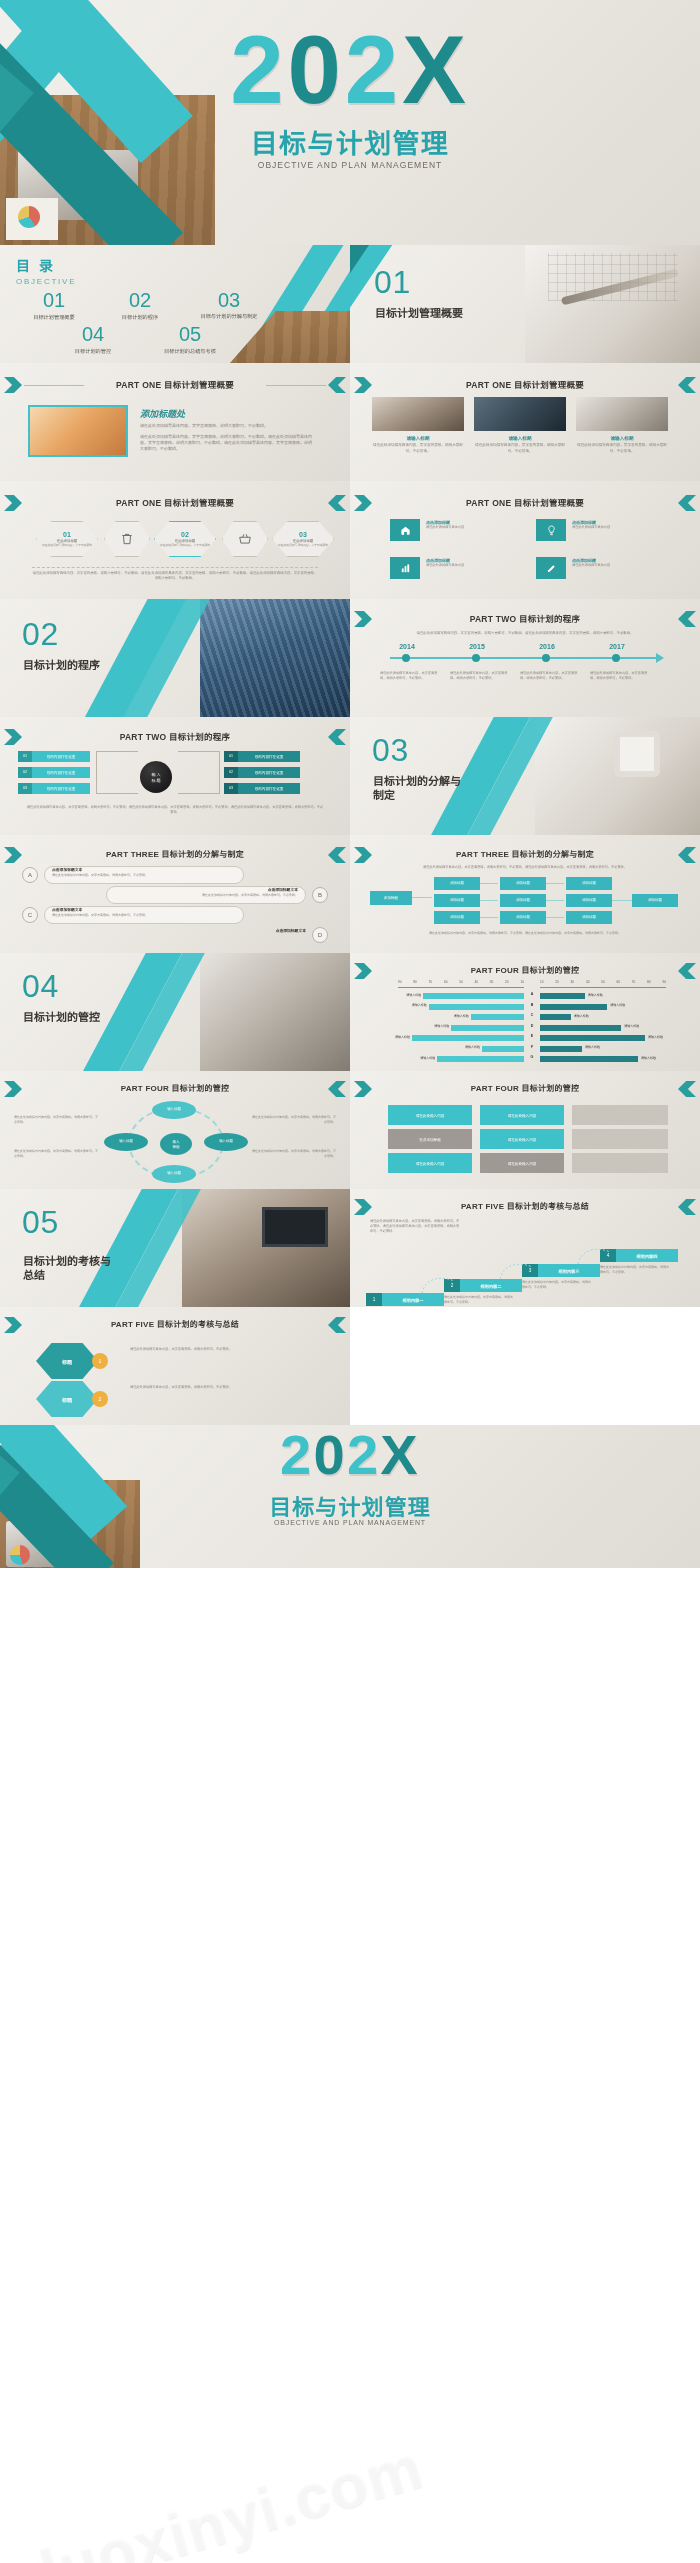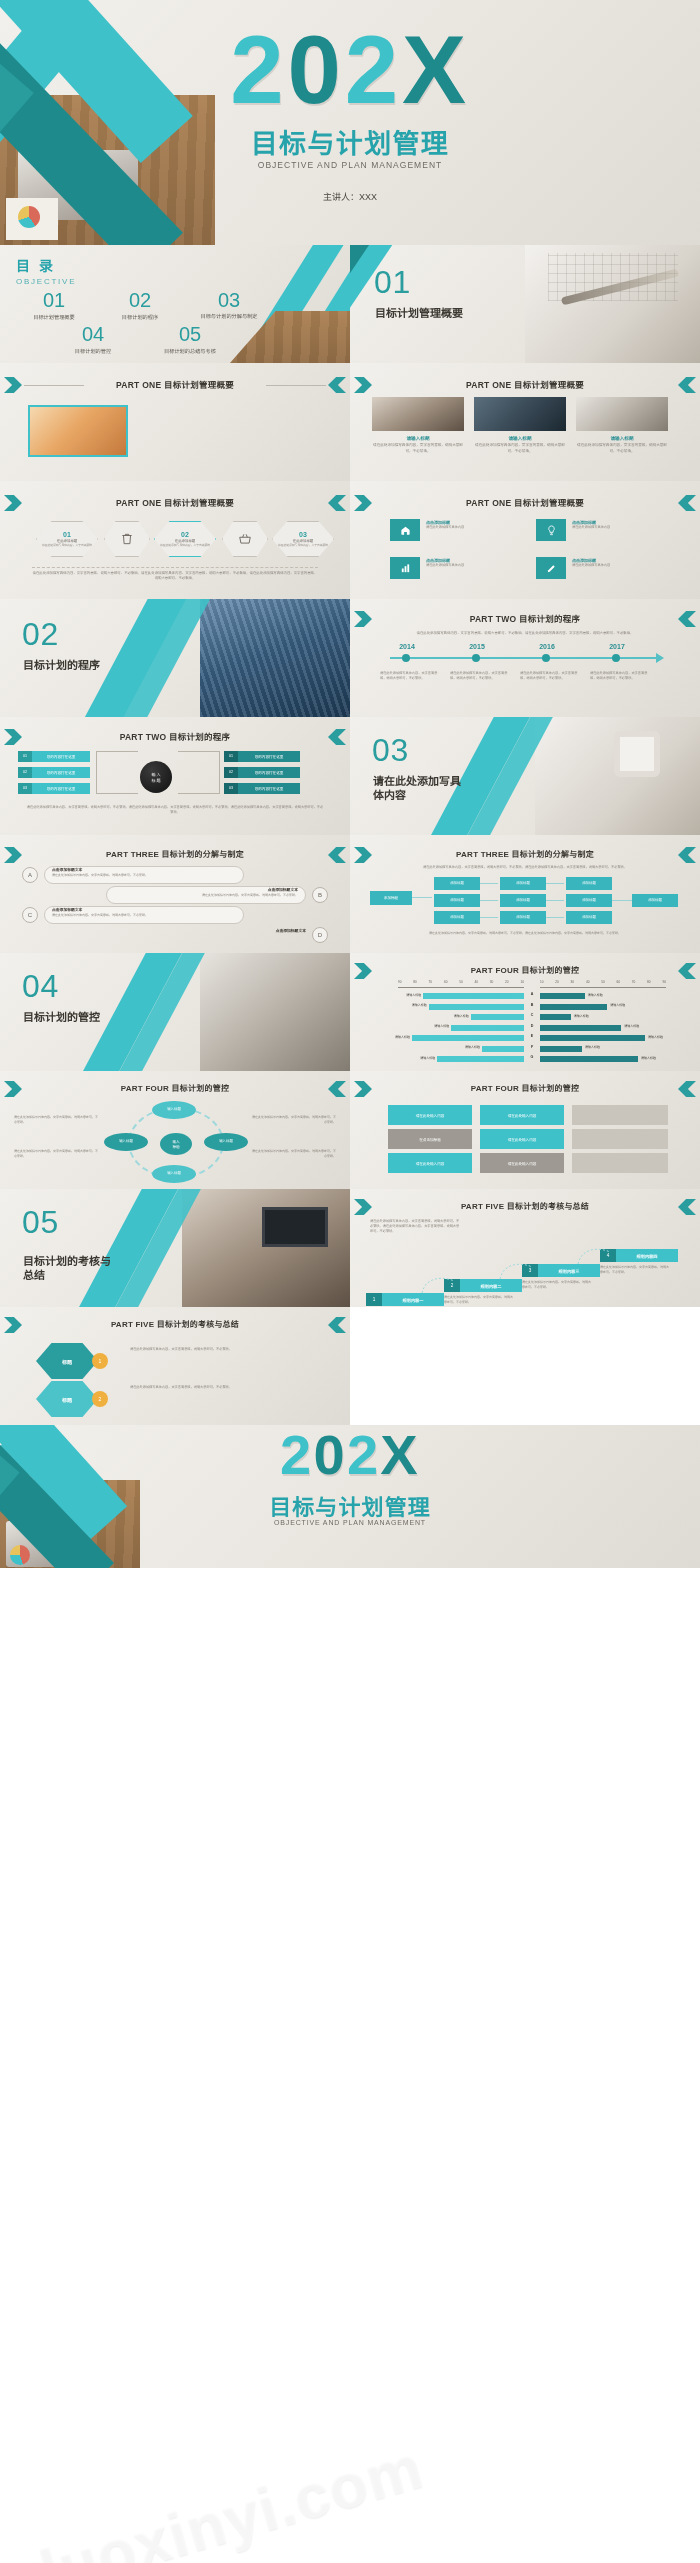--- a/index.html
+++ b/index.html
@@ -129,21 +129,20 @@
     <div class="rib band-light" style="left:-60px;top:-60px;width:70px;height:300px;transform:rotate(-42deg);transform-origin:top left;"></div>
     <div class="rib band-light" style="left:56px;top:-10px;width:55px;height:250px;transform:rotate(40deg);transform-origin:top left;"></div>
     <div class="rib band-deep" style="left:-70px;top:60px;width:62px;height:300px;transform:rotate(-44deg);transform-origin:top left;"></div>
     <div class="rib band-dark" style="left:-10px;top:55px;width:58px;height:260px;transform:rotate(41deg);transform-origin:top left;opacity:.95;"></div>
 
     <div style="position:absolute;left:0;right:0;top:22px;text-align:center;">
       <span class="big-year" style="font-size:96px;">2</span><span class="big-year year-d" style="font-size:96px;">0</span><span class="big-year" style="font-size:96px;">2</span><span class="big-year year-d" style="font-size:96px;">X</span>
     </div>
     <div class="cn-title" style="position:absolute;left:0;right:0;top:122px;text-align:center;font-size:27px;">目标与计划管理</div>
     <div class="en-sub" style="position:absolute;left:0;right:0;top:160px;text-align:center;font-size:8.5px;">OBJECTIVE AND PLAN MANAGEMENT</div>
-    <div class="speaker" style="position:absolute;left:0;right:0;top:190px;text-align:center;font-size:9px;">主讲人：XXX</div>
   </div>
 
   <div class="slide w-half h-std">
     <div class="rib band-light" style="right:-30px;top:-40px;width:30px;height:140px;transform:rotate(32deg);"></div>
     <div class="rib band-light" style="right:40px;top:-30px;width:26px;height:160px;transform:rotate(32deg);"></div>
     <div class="photo ph-desk" style="right:0;bottom:0;width:120px;height:52px;clip-path:polygon(38% 0,100% 0,100% 100%,0 100%);"></div>
 
     <div style="position:absolute;left:16px;top:10px;">
       <div class="cn-title" style="font-size:14px;letter-spacing:.18em;">目 录</div>
       <div style="color:#52b0b4;font-size:8px;letter-spacing:.22em;margin-top:2px;">OBJECTIVE</div>
@@ -185,20 +184,25 @@
 
   <div class="slide w-half h-std">
     <div class="chev" style="left:4px;top:14px;width:18px;height:16px;background:#2a9d9f;clip-path:polygon(0 0,55% 0,100% 50%,55% 100%,0 100%,45% 50%);"></div>
     <div class="chev" style="right:4px;top:14px;width:18px;height:16px;background:#2a9d9f;clip-path:polygon(100% 0,45% 0,0 50%,45% 100%,100% 100%,55% 50%);"></div>
     <div class="hd-rule" style="left:24px;top:22px;width:60px;"></div>
     <div class="hd-rule" style="right:24px;top:22px;width:60px;"></div>
     <div class="part-hd" style="top:15px;font-size:8.5px;">PART ONE 目标计划管理概要</div>
 
     <div class="photo ph-warm" style="left:28px;top:42px;width:100px;height:52px;border:2px solid #3fc1c9;"></div>
 
+    <div style="position:absolute;left:140px;top:44px;width:175px;">
+      <div style="color:#2b8f93;font-size:9px;font-weight:bold;font-style:italic;">添加标题处</div>
+      <div class="body-txt tiny" style="font-size:4px;margin-top:3px;">请在此处添加描写具体内容，文字言简意赅，说明大意即可，不必繁琐。</div>
+      <div class="body-txt tiny" style="font-size:4px;margin-top:5px;">请在此处添加描写具体内容，文字言简意赅，说明大意即可，不必繁琐。请在此处添加描写具体内容，文字言简意赅，说明大意即可，不必繁琐。请在此处添加描写具体内容，文字言简意赅，说明大意即可，不必繁琐。</div>
+    </div>
   </div>
 
   <div class="slide w-half h-std">
     <div class="chev" style="left:4px;top:14px;width:18px;height:16px;background:#2a9d9f;clip-path:polygon(0 0,55% 0,100% 50%,55% 100%,0 100%,45% 50%);"></div>
     <div class="chev" style="right:4px;top:14px;width:18px;height:16px;background:#2a9d9f;clip-path:polygon(100% 0,45% 0,0 50%,45% 100%,100% 100%,55% 50%);"></div>
     <div class="part-hd" style="top:15px;font-size:8.5px;">PART ONE 目标计划管理概要</div>
 
     <div class="photo ph-office" style="left:22px;top:34px;width:92px;height:34px;"></div>
     <div class="photo ph-screen" style="left:124px;top:34px;width:92px;height:34px;"></div>
     <div class="photo ph-laptop" style="left:226px;top:34px;width:92px;height:34px;"></div>
@@ -378,21 +382,21 @@
     <div class="body-txt" style="position:absolute;left:26px;right:26px;top:88px;font-size:3.2px;text-align:center;">请在此处添加描写具体内容，文字言简意赅，说明大意即可，不必繁琐。请在此处添加描写具体内容，文字言简意赅，说明大意即可，不必繁琐。请在此处添加描写具体内容，文字言简意赅，说明大意即可，不必繁琐。</div>
   </div>
 
   <div class="slide w-half h-std">
     <div class="photo ph-paper" style="right:0;top:0;width:165px;height:118px;"></div>
     <div class="photo" style="right:40px;top:14px;width:46px;height:46px;background:#f3f1ee;border:6px solid #e2ded7;border-radius:6px;"></div>
     <div class="rib band-light" style="left:114px;top:-30px;width:32px;height:180px;transform:rotate(28deg);"></div>
     <div class="rib band-light" style="left:156px;top:-42px;width:20px;height:180px;transform:rotate(28deg);opacity:.9;"></div>
 
     <div class="sec-num" style="position:absolute;left:22px;top:18px;font-size:32px;">03</div>
-    <div class="sec-cn" style="position:absolute;left:23px;top:58px;font-size:11px;width:92px;">请在此处添加写具体内容</div>
+    <div class="sec-cn" style="position:absolute;left:23px;top:58px;font-size:11px;width:92px;">目标计划的分解与制定</div>
   </div>
 
   <div class="slide w-half h-std">
     <div class="chev" style="left:4px;top:12px;width:18px;height:16px;background:#2a9d9f;clip-path:polygon(0 0,55% 0,100% 50%,55% 100%,0 100%,45% 50%);"></div>
     <div class="chev" style="right:4px;top:12px;width:18px;height:16px;background:#2a9d9f;clip-path:polygon(100% 0,45% 0,0 50%,45% 100%,100% 100%,55% 50%);"></div>
     <div class="part-hd" style="top:13px;font-size:8px;">PART THREE 目标计划的分解与制定</div>
 
     <div style="position:absolute;left:22px;top:32px;width:16px;height:16px;border-radius:50%;border:1px solid #b9b3aa;background:#f4f2ef;display:flex;align-items:center;justify-content:center;color:#6b655d;font-size:6px;">A</div>
     <div style="position:absolute;left:44px;top:31px;width:200px;height:18px;border:1px solid #cdc8c0;border-radius:9px;background:#f6f4f1;"></div>
     <div style="position:absolute;left:52px;top:32px;color:#3b3731;font-size:3.8px;font-weight:bold;">点击添加标题文本</div>

